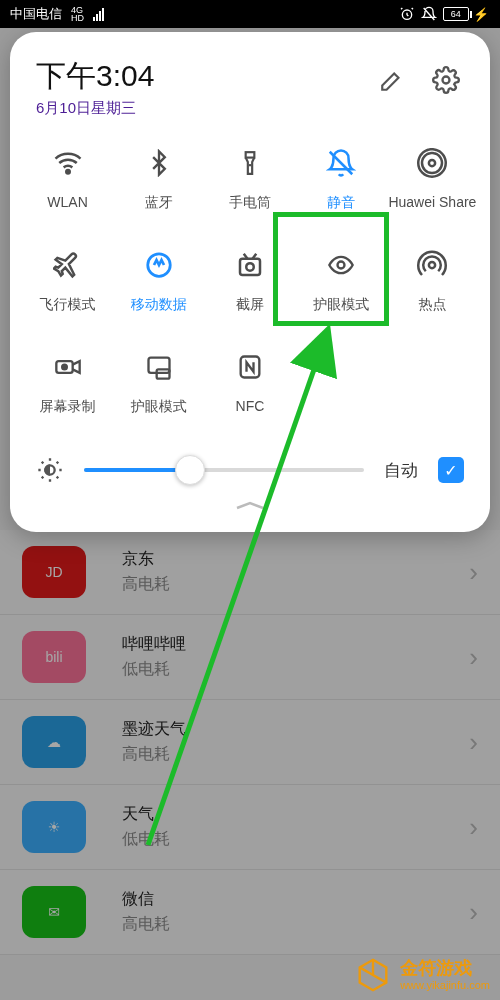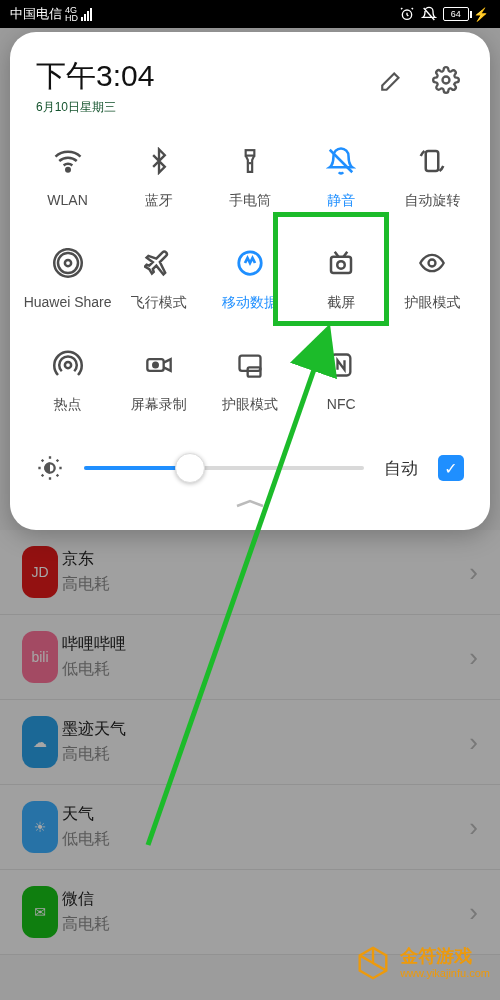--- a/index.html
+++ b/index.html
@@ -1,48 +1,48 @@
 <!DOCTYPE html>
 <html><head>
 <meta charset="utf-8">
 <style>
   * { box-sizing: border-box; margin: 0; padding: 0; }
   html, body { width: 500px; height: 1000px; overflow: hidden; font-family: -apple-system, "Helvetica Neue", Arial, sans-serif; }
   body { background: #f0f0f0; position: relative; }
 
   
   .status-bar { position: absolute; top: 0; left: 0; right: 0; height: 28px; background: #000; color: #fff; display: flex; align-items: center; padding: 0 10px; font-size: 13px; z-index: 100; }
-  .status-left { display: flex; align-items: center; gap: 3px; }
+  .status-left { display: flex; align-items: center; gap: 9px; }
   .status-right { margin-left: auto; display: flex; align-items: center; gap: 6px; }
   .signal-bars { display: inline-flex; align-items: flex-end; gap: 1px; }
   .signal-bars span { width: 2px; background: #fff; }
   .signal-bars span:nth-child(1){height:4px;} .signal-bars span:nth-child(2){height:7px;}
   .signal-bars span:nth-child(3){height:10px;} .signal-bars span:nth-child(4){height:13px;}
   .status-net { font-size: 9px; line-height: 8px; }
   .battery { display: inline-flex; align-items: center; }
   .battery-body { width: 26px; height: 14px; border: 1px solid #fff; border-radius: 2px; position: relative; display: flex; align-items: center; justify-content: center; font-size: 9px; }
   .battery-tip { width: 2px; height: 7px; background: #fff; margin-left: 1px; }
 
   
   .backdrop { position: absolute; top: 28px; left: 0; right: 0; bottom: 0; background: rgba(0,0,0,0.35); }
 
   
   .app-list { position: absolute; top: 430px; left: 0; right: 0; bottom: 0; padding-top: 100px; }
   .app-row { display: flex; align-items: center; padding: 16px 22px; border-bottom: 1px solid #e0e0e0; background: #f6f6f6; }
-  .app-icon { width: 36px; height: 52px; border-radius: 12px; margin-right: 4px; display: flex; align-items: center; justify-content: center; font-size: 14px; color: #fff; flex-shrink: 0; }
+  .app-icon { width: 64px; height: 52px; border-radius: 12px; margin-right: 36px; display: flex; align-items: center; justify-content: center; font-size: 14px; color: #fff; flex-shrink: 0; }
   .app-info { flex: 1; }
   .app-title { font-size: 16px; color: #222; margin-bottom: 4px; }
   .app-sub { font-size: 16px; color: #8a8a8a; }
   .chev-r { color: #b8b8b8; font-size: 26px; }
 
   
   .qs-panel { position: absolute; top: 32px; left: 10px; right: 10px; background: #fff; border-radius: 26px; padding: 24px 12px 18px 12px; box-shadow: 0 6px 24px rgba(0,0,0,0.25); z-index: 50; }
   .qs-header { display: flex; align-items: flex-start; padding: 0 14px 26px 14px; }
   .qs-time { font-size: 30px; color: #111; font-weight: 400; }
-  .qs-date { font-size: 12px; color: #14532d; margin-top: 2px; }
+  .qs-date { font-size: 15px; color: #4c1d95; margin-top: 2px; }
   .qs-header-icons { margin-left: auto; display: flex; align-items: center; gap: 18px; margin-top: 6px; }
   .hdr-btn { width: 36px; height: 36px; display: flex; align-items: center; justify-content: center; color: #555; }
 
   .qs-grid { display: grid; grid-template-columns: repeat(5, 1fr); row-gap: 34px; text-align: center; }
   .qs-item { display: flex; flex-direction: column; align-items: center; gap: 12px; cursor: pointer; }
   .qs-icon { width: 38px; height: 38px; display: flex; align-items: center; justify-content: center; color: #4d4d4d; }
   .qs-item.active .qs-icon, .qs-item.active .qs-label { color: #1f8fff; }
   .qs-label { font-size: 14px; color: #4d4d4d; white-space: nowrap; }
   .qs-item.active .qs-label { color: #1f8fff; }
 
@@ -55,21 +55,21 @@
   .auto-check { width: 26px; height: 26px; border-radius: 5px; background: #1f8fff; display: flex; align-items: center; justify-content: center; color: #fff; font-size: 16px; }
 
   .panel-handle { width: 48px; height: 16px; margin: 14px auto 0 auto; display: flex; align-items: center; justify-content: center; color: #bbb; }
 
   
   .overlay { position: absolute; inset: 0; pointer-events: none; z-index: 60; }
   .hi-box { position: absolute; border: 5px solid #1cbb2a; }
   .arrow-svg { position: absolute; left: 0; top: 0; }
 
   
-  .wm { position: absolute; right: 10px; bottom: 18px; display: flex; align-items: center; gap: 8px; z-index: 200; margin-top: 8px; }
+  .wm { position: absolute; right: 10px; bottom: 6px; display: flex; align-items: center; gap: 8px; z-index: 200; margin-top: 8px; }
   .wm-cube { width: 38px; height: 38px; }
   .wm-txt { display: flex; flex-direction: column; line-height: 1.1; }
   .wm-name { font-size: 18px; font-weight: 700; color: #ed9a0c; }
   .wm-url { font-size: 11px; color: #ed9a0c; }
 
   svg { display: block; }
 </style>
 </head>
 <body>
 
@@ -205,29 +205,20 @@
       </div>
       <div class="qs-item active">
         <div class="qs-icon">
           <svg width="30" height="30" viewBox="0 0 24 24" fill="none" stroke="currentColor" stroke-width="2">
             <path d="M18 8a6 6 0 10-12 0c0 7-3 9-3 9h18s-3-2-3-9"></path>
             <path d="M13.7 21a2 2 0 01-3.4 0"></path>
             <line x1="3" y1="3" x2="21" y2="21"></line>
           </svg>
         </div>
         <div class="qs-label">静音</div>
-      </div>
-      <div class="qs-item">
-        <div class="qs-icon">
-          <svg width="30" height="30" viewBox="0 0 24 24" fill="none" stroke="currentColor" stroke-width="2">
-            <rect x="7" y="4" width="10" height="16" rx="2"></rect>
-            <path d="M3 8a9 9 0 013-4M21 16a9 9 0 01-3 4"></path>
-          </svg>
-        </div>
-        <div class="qs-label">自动旋转</div>
       </div>
       <div class="qs-item">
         <div class="qs-icon">
           <svg width="30" height="30" viewBox="0 0 24 24" fill="none" stroke="currentColor" stroke-width="2">
             <circle cx="12" cy="12" r="2.5"></circle>
             <path d="M4 12a8 8 0 0116 0M1 12a11 11 0 0122 0" stroke-dasharray="1 0"></path>
             <path d="M4 12a8 8 0 0016 0M1 12a11 11 0 0022 0"></path>
           </svg>
         </div>
         <div class="qs-label">Huawei Share</div>

